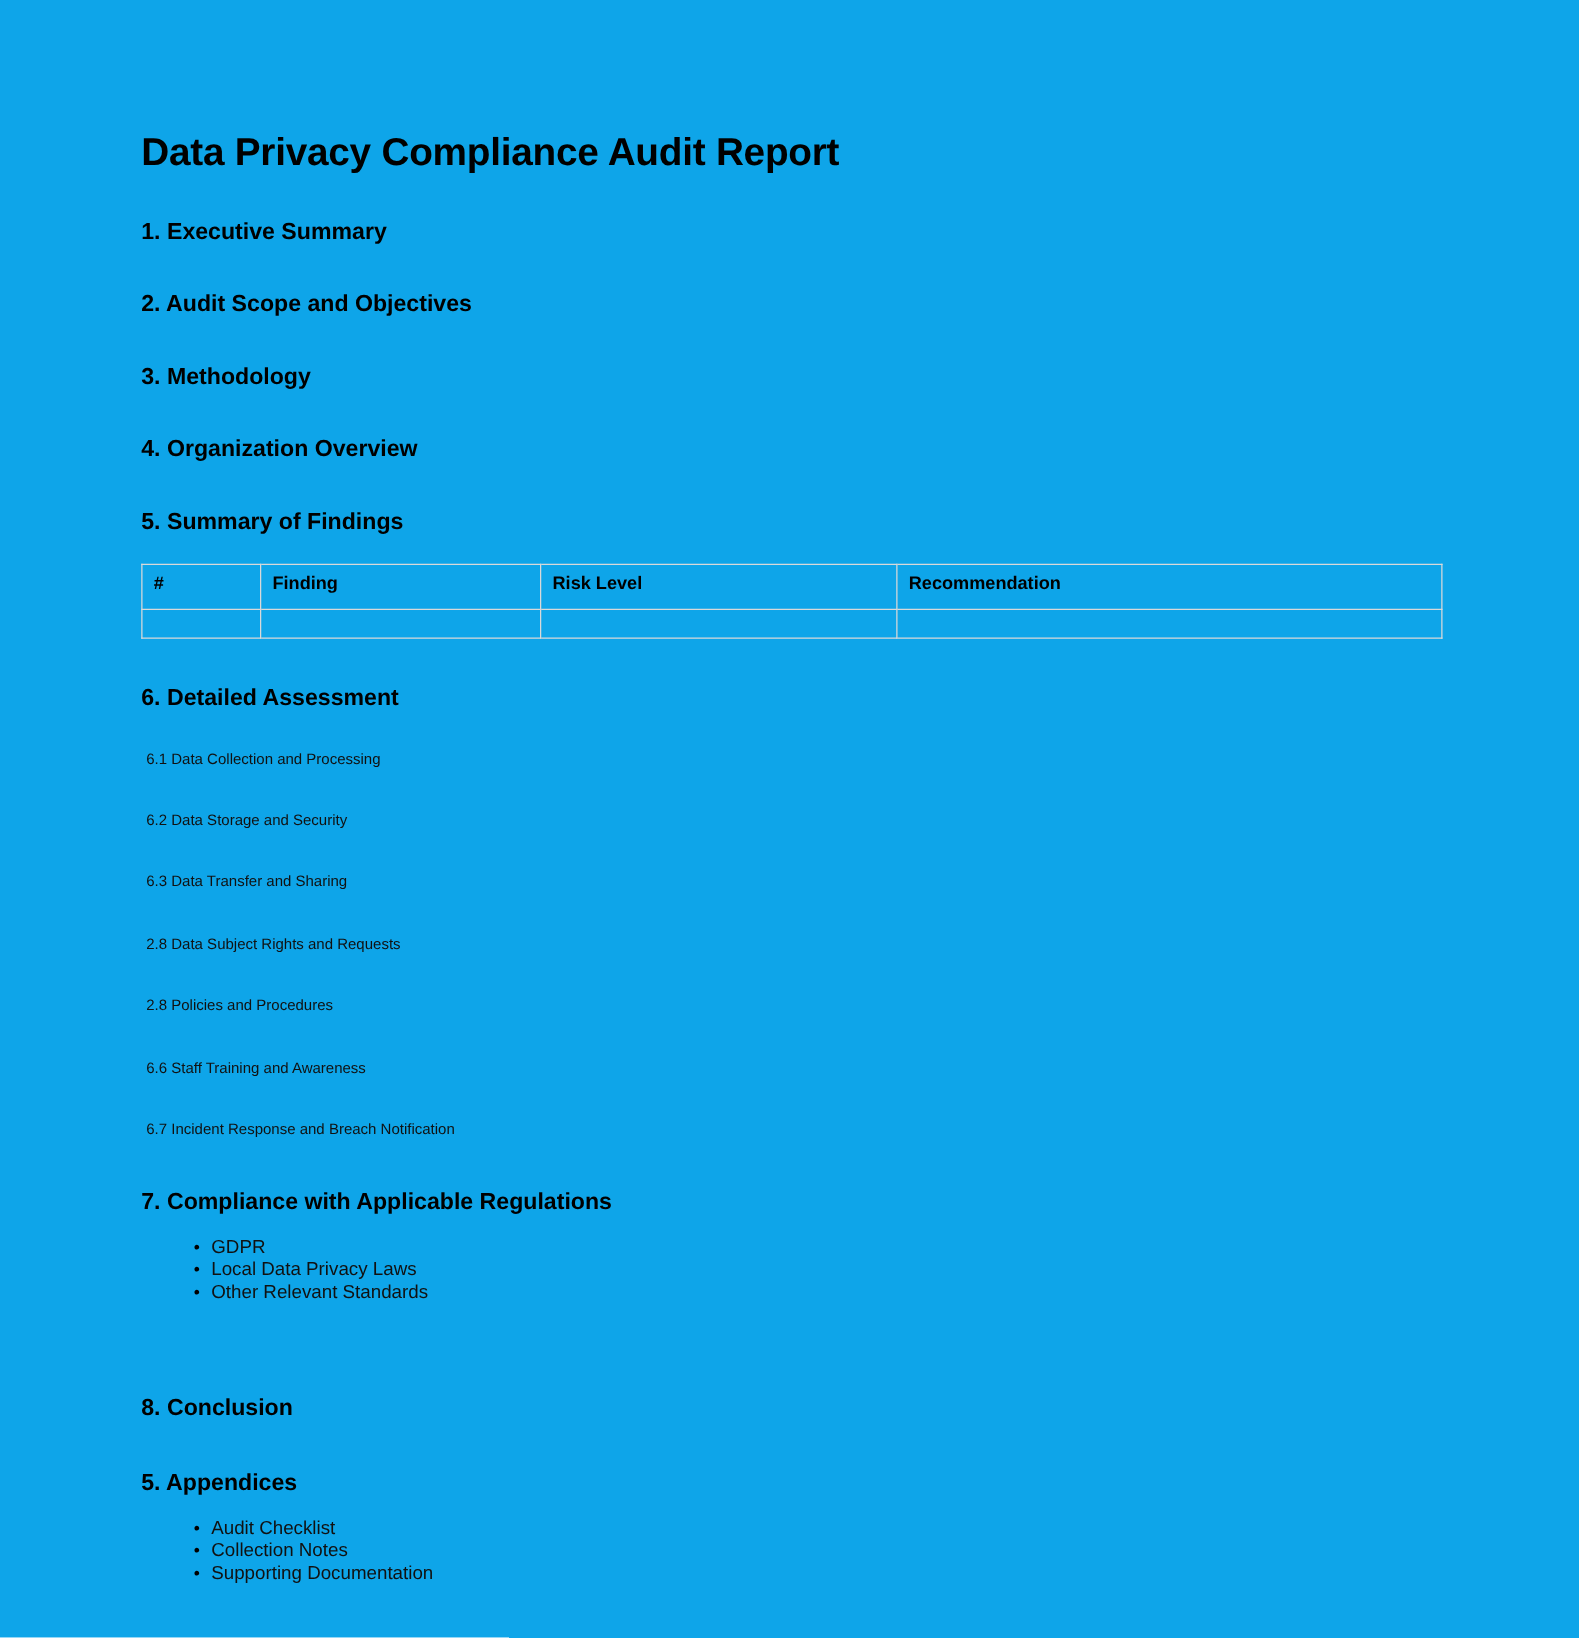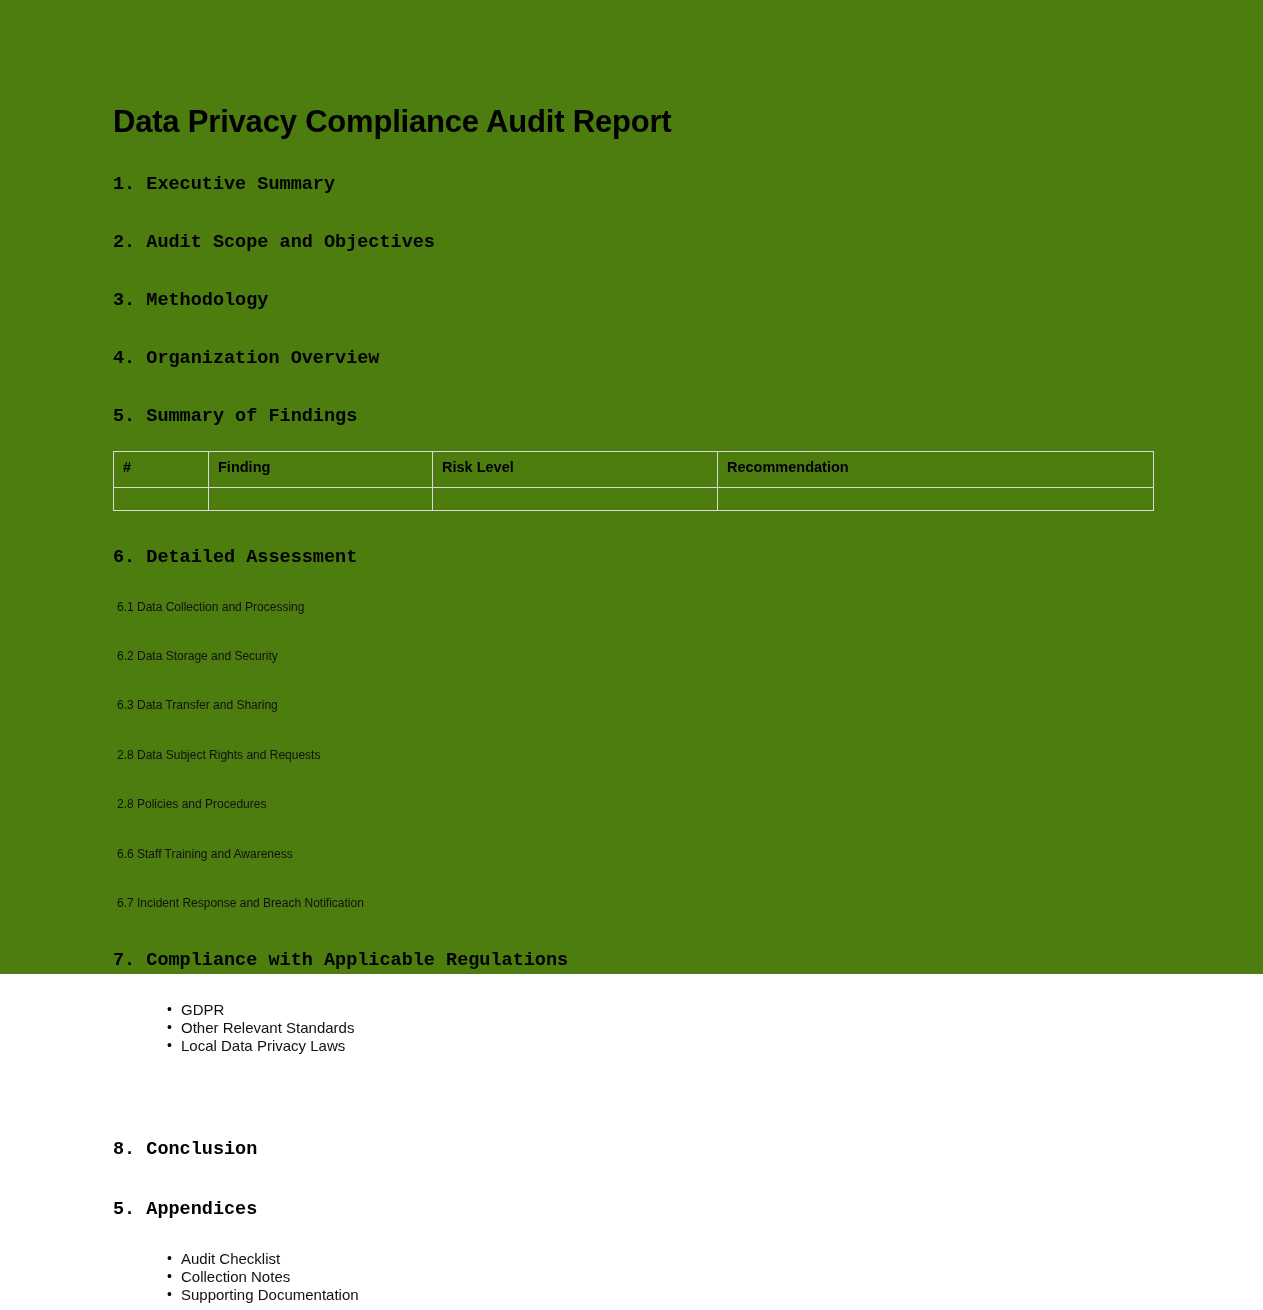--- a/index.html
+++ b/index.html
@@ -11,24 +11,24 @@
     width: 1263px;
     height: 1310px;
     font-family: "Liberation Sans", sans-serif;
     color: #000000;
     -webkit-font-smoothing: none;
   }
 
   .page {
     position: relative;
     width: 1263px;
-    height: 974px;
+    height: 1310px;
     box-sizing: border-box;
     padding: 0;
-    background: #4d7c0f;
+    background: #0ea5e9;
   }
 
   .content {
     position: absolute;
     left: 113px;
     top: 104px;
     width: 1040px;
   }
 
   h1.doc-title {
@@ -37,37 +37,36 @@
     line-height: 1.18;
     margin: 0 0 0 0;
     letter-spacing: -0.2px;
   }
 
   h2.section-heading {
     font-size: 18.5px;
     font-weight: bold;
     line-height: 1.2;
     margin: 0;
-    font-family: Liberation Mono, monospace;
   }
 
   .sec-gap-1 { height: 33px; }
   .sec-gap { height: 36px; }
 
   p.subsection {
     font-size: 12px;
     font-weight: normal;
     line-height: 1.2;
     margin: 4px;
     color: #111111;
   }
   .sub-gap { height: 27px; }
 
   ul.bullet-list {
-    margin: 12px;
+    margin: 0;
     padding: 0 0 0 42px;
     list-style: none;
   }
   ul.bullet-list li {
     font-size: 15px;
     line-height: 18px;
     position: relative;
     padding-left: 14px;
     color: #111111;
   }
@@ -178,22 +177,22 @@
     <p class="subsection">6.6 Staff Training and Awareness</p>
     <div class="sub-gap"></div>
     <p class="subsection">6.7 Incident Response and Breach Notification</p>
 
     <div class="sec-gap"></div>
     <h2 class="section-heading">7. Compliance with Applicable Regulations</h2>
 
     <div style="height:16px"></div>
     <ul class="bullet-list">
       <li>GDPR</li>
+      <li>Local Data Privacy Laws</li>
       <li>Other Relevant Standards</li>
-      <li>Local Data Privacy Laws</li>
     </ul>
 
     <div class="sec-gap"></div>
 
     <div class="sec-gap"></div>
     <h2 class="section-heading">8. Conclusion</h2>
 
     <div style="height:38px"></div>
     <h2 class="section-heading">5. Appendices</h2>
 

